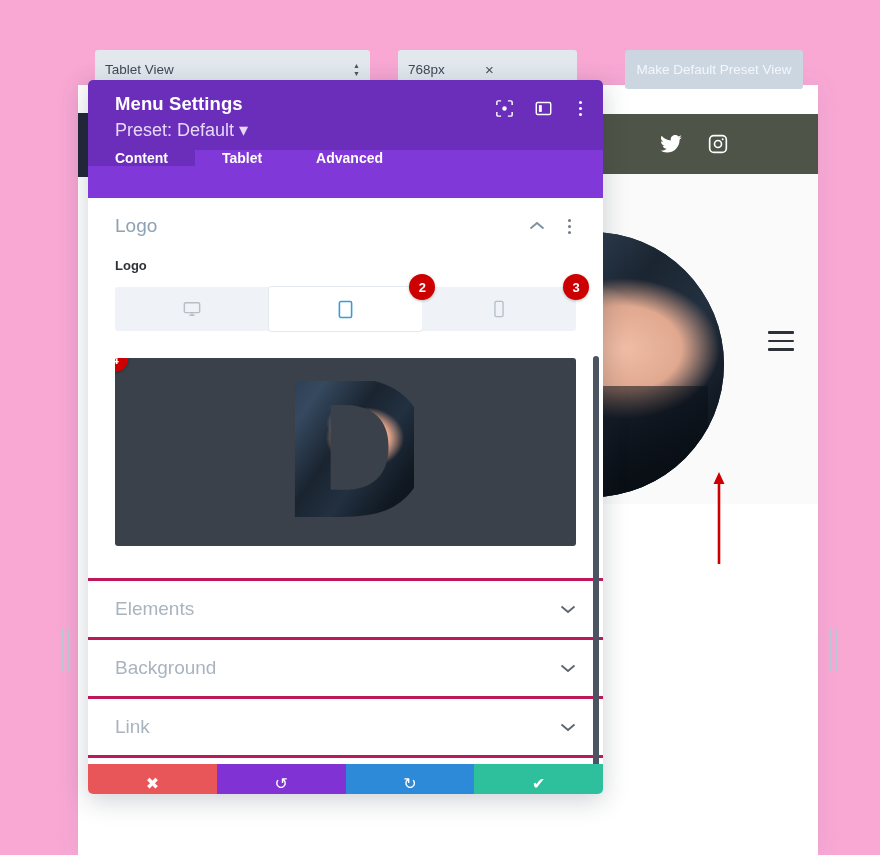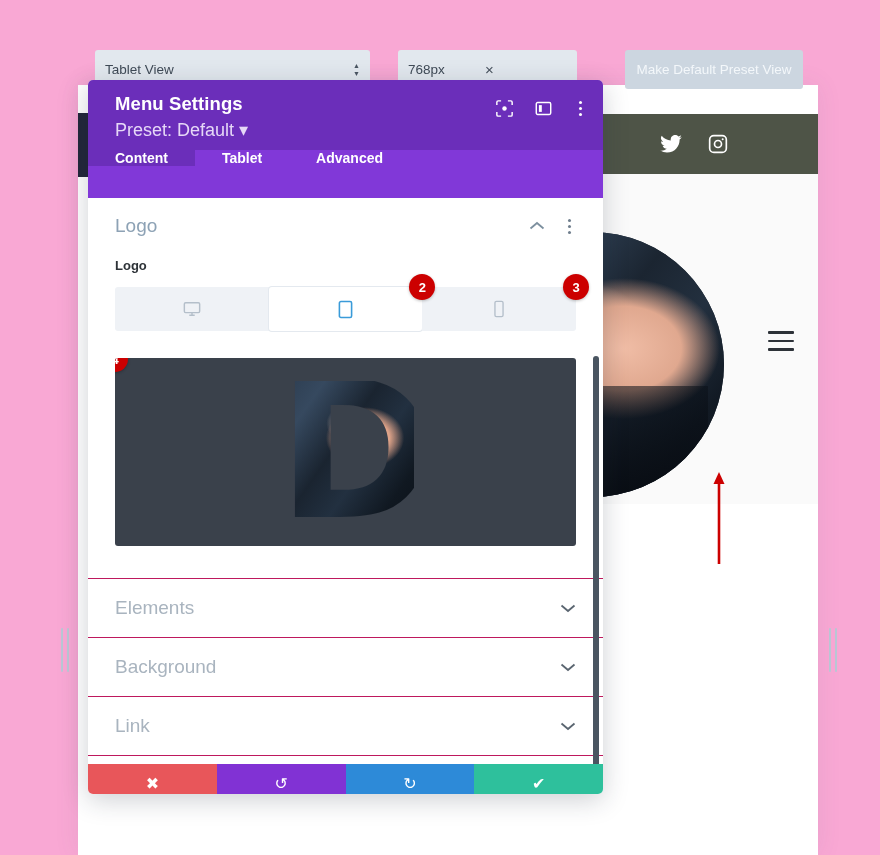--- a/index.html
+++ b/index.html
@@ -394,21 +394,21 @@
     -webkit-background-clip: text;
     background-clip: text;
     overflow: hidden;
   }
 
   .collapsed-section {
     height: 59px;
     padding: 0 27px;
     display: flex;
     align-items: center;
-    border-top: 1px solid #be185d;
+    border-top: 3px solid #be185d;
     cursor: pointer;
   }
   .collapsed-title {
     font-size: 19px;
     color: #a9b4bf;
   }
   .collapsed-section .chev-down { margin-left: auto; }
 
   .modal-scrollbar {
     position: absolute;

